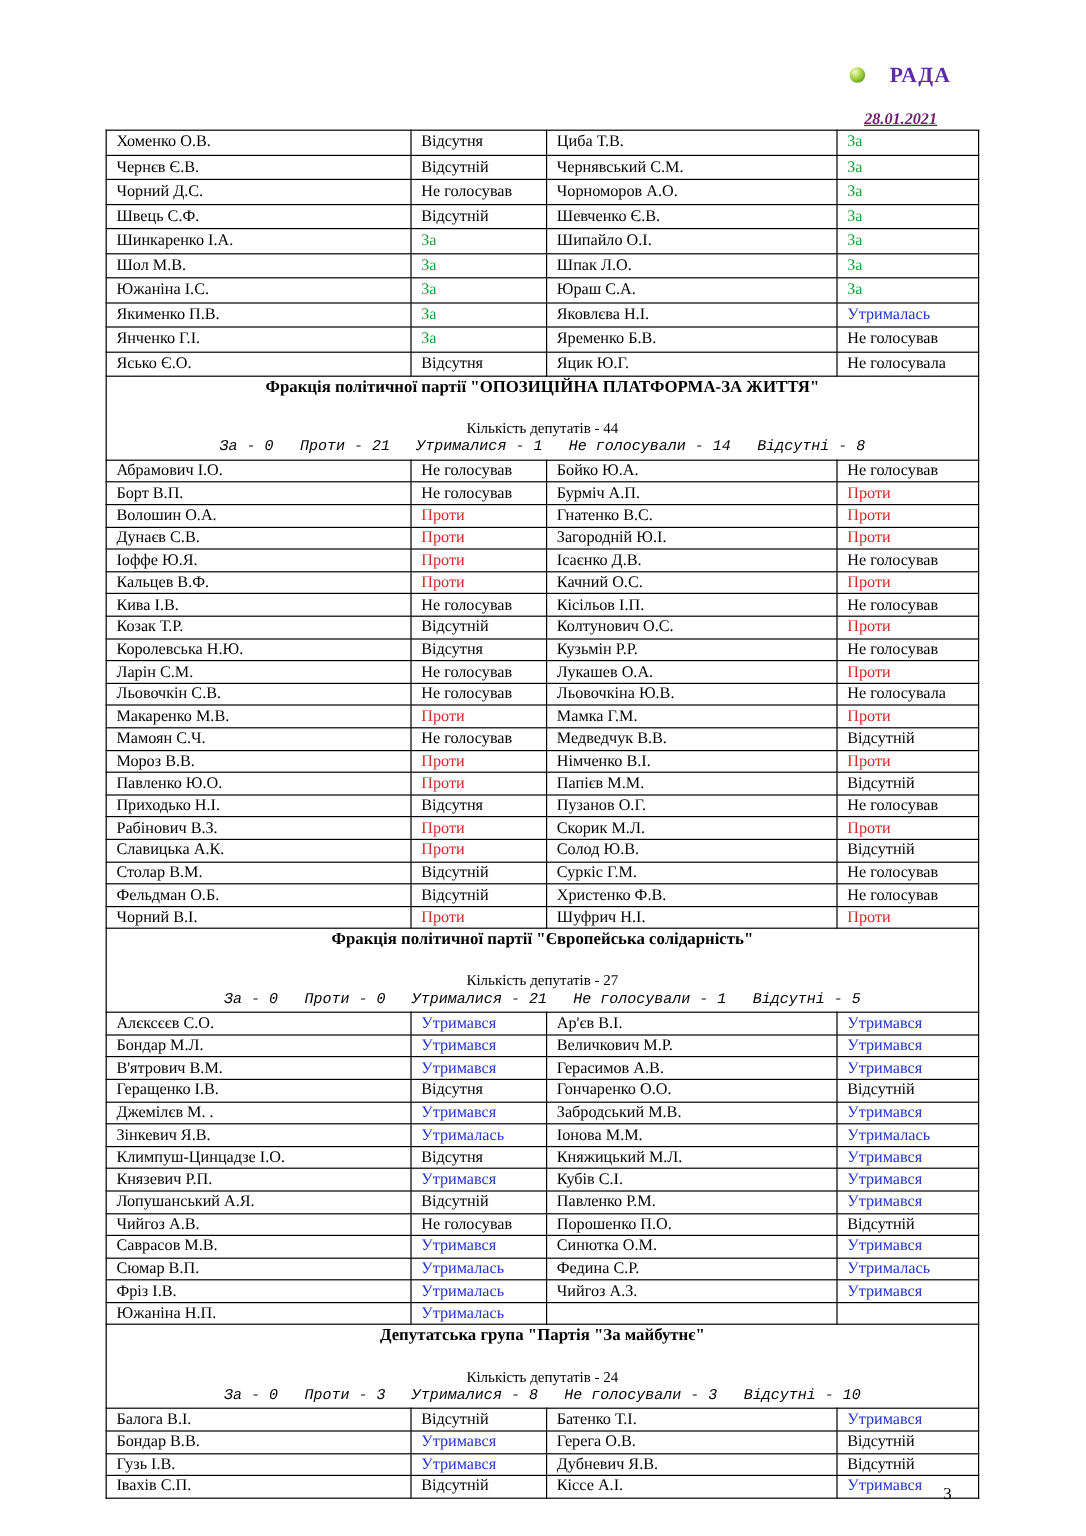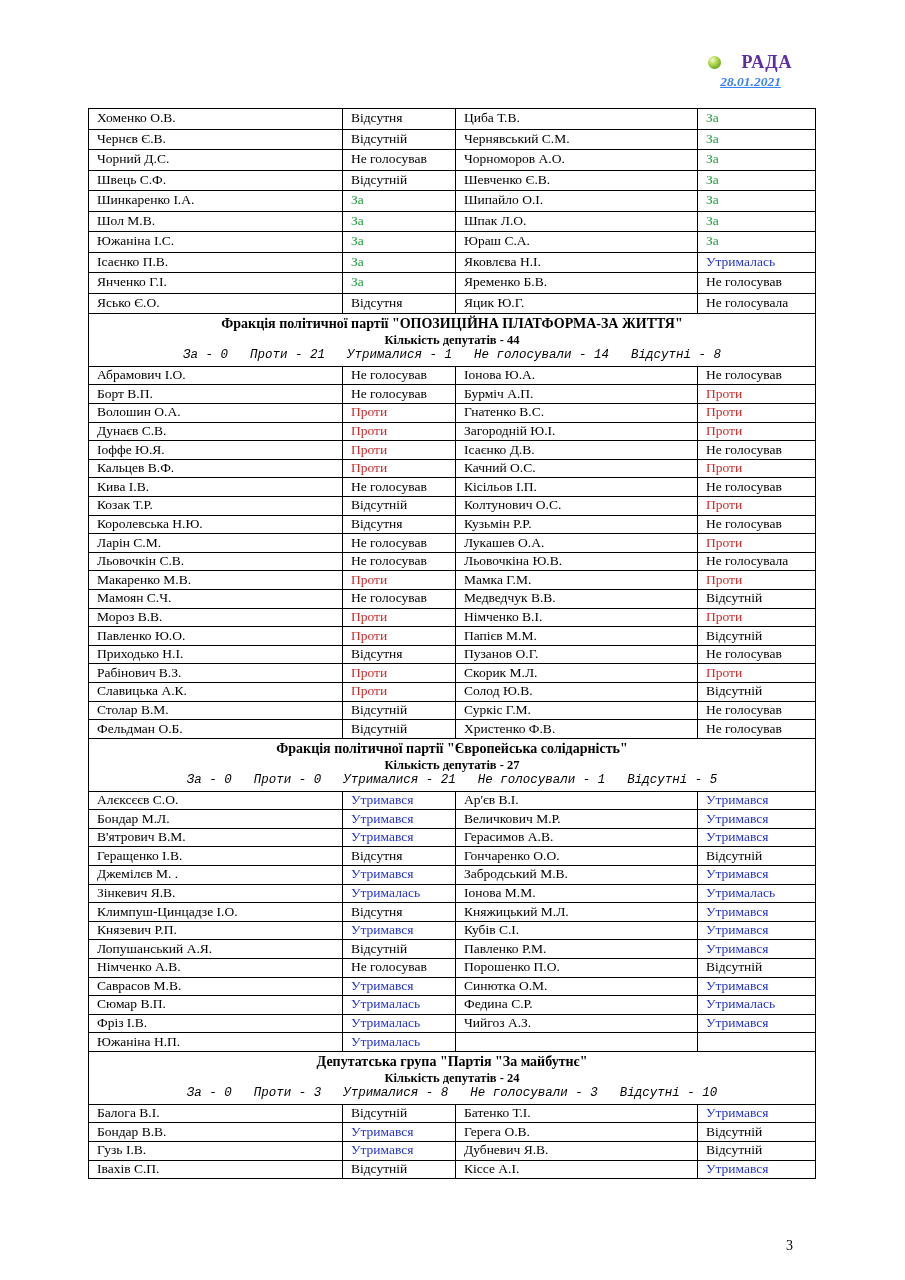--- a/index.html
+++ b/index.html
@@ -12,42 +12,42 @@
   .logo-brand-line{display:flex;align-items:center;justify-content:center;gap:20px;}
   .logo-ball{
     width:13px;height:13px;border-radius:50%;display:inline-block;
     background:radial-gradient(circle at 35% 30%, #f2fad2 0%, #b6da52 35%, #6fae27 70%, #3f7c12 100%);
   }
   .logo-brand{
     font-weight:bold;font-size:18px;letter-spacing:1px;
     font-family:"Liberation Serif","DejaVu Serif",serif;
   }
   .logo-date{
-    font-style:italic;font-weight:600;font-size:13.5px;margin-top:1px;
-    text-decoration:underline;color:#3b82f6;
+    font-style:italic;font-weight:600;font-size:13.5px;margin-top:18px;
+    text-decoration:underline;color:#701a75;
   }
   table.vote-table{
     position:absolute;left:88px;top:108px;width:727px;
     border-collapse:collapse;table-layout:fixed;
     border:1.6px solid #000;
   }
   table.vote-table td{
     border:1px solid #000;
     font-size:13.5px;
     padding:0 2px 0 8px;
     vertical-align:middle;
     white-space:nowrap;overflow:hidden;
     line-height:1.1;
   }
   tr.sec-0 td{height:19.5px;}
   tr.data-row td{height:17.6px;}
   tr.sec-0.data-row td{height:19.5px;}
   tr.header-row td{padding:2px 0 3px;text-align:center;white-space:normal;height:auto;}
   .f-title{font-weight:bold;font-size:14px;line-height:1.15;}
-  .f-count{font-size:12.5px;line-height:1.15;margin-top:1px;font-weight:bold;}
+  .f-count{font-size:12.5px;line-height:1.15;margin-top:18px;}
   .f-summary{font-size:12.5px;font-style:italic;line-height:1.15;margin-top:1px;font-family:Liberation Mono, monospace;}
   .f-summary span{margin:0 11px;}
   .page-number{position:absolute;left:786px;top:1238px;font-size:14px;}
 </style>
 </head>
 <body>
 
 <div class="logo">
   <div class="logo-brand-line">
     <span class="logo-ball"></span>
@@ -100,21 +100,21 @@
         <td class="name-cell">Шпак Л.О.</td>
         <td class="vote-cell" style="color: rgb(30, 158, 60);">За</td>
       </tr>
       <tr class="data-row sec-0">
         <td class="name-cell">Южаніна І.С.</td>
         <td class="vote-cell" style="color: rgb(30, 158, 60);">За</td>
         <td class="name-cell">Юраш С.А.</td>
         <td class="vote-cell" style="color: rgb(30, 158, 60);">За</td>
       </tr>
       <tr class="data-row sec-0">
-        <td class="name-cell">Ісаєнко П.В.</td>
+        <td class="name-cell">Якименко П.В.</td>
         <td class="vote-cell" style="color: rgb(30, 158, 60);">За</td>
         <td class="name-cell">Яковлєва Н.І.</td>
         <td class="vote-cell" style="color: rgb(36, 51, 204);">Утрималась</td>
       </tr>
       <tr class="data-row sec-0">
         <td class="name-cell">Янченко Г.І.</td>
         <td class="vote-cell" style="color: rgb(30, 158, 60);">За</td>
         <td class="name-cell">Яременко Б.В.</td>
         <td class="vote-cell">Не голосував</td>
       </tr>
@@ -127,21 +127,21 @@
       <tr class="header-row">
         <td colspan="4">
           <div class="f-title">Фракція політичної партії "ОПОЗИЦІЙНА ПЛАТФОРМА-ЗА ЖИТТЯ"</div>
           <div class="f-count">Кількість депутатів - 44</div>
           <div class="f-summary"><span>За - 0</span><span>Проти - 21</span><span>Утрималися - 1</span><span>Не голосували - 14</span><span>Відсутні - 8</span></div>
         </td>
       </tr>
       <tr class="data-row sec-1">
         <td class="name-cell">Абрамович І.О.</td>
         <td class="vote-cell">Не голосував</td>
-        <td class="name-cell">Іонова Ю.А.</td>
+        <td class="name-cell">Бойко Ю.А.</td>
         <td class="vote-cell">Не голосував</td>
       </tr>
       <tr class="data-row sec-1">
         <td class="name-cell">Борт В.П.</td>
         <td class="vote-cell">Не голосував</td>
         <td class="name-cell">Бурміч А.П.</td>
         <td class="vote-cell" style="color: rgb(206, 43, 43);">Проти</td>
       </tr>
       <tr class="data-row sec-1">
         <td class="name-cell">Волошин О.А.</td>
@@ -243,20 +243,26 @@
         <td class="name-cell">Столар В.М.</td>
         <td class="vote-cell">Відсутній</td>
         <td class="name-cell">Суркіс Г.М.</td>
         <td class="vote-cell">Не голосував</td>
       </tr>
       <tr class="data-row sec-1">
         <td class="name-cell">Фельдман О.Б.</td>
         <td class="vote-cell">Відсутній</td>
         <td class="name-cell">Христенко Ф.В.</td>
         <td class="vote-cell">Не голосував</td>
+      </tr>
+      <tr class="data-row sec-1">
+        <td class="name-cell">Чорний В.І.</td>
+        <td class="vote-cell" style="color: rgb(206, 43, 43);">Проти</td>
+        <td class="name-cell">Шуфрич Н.І.</td>
+        <td class="vote-cell" style="color: rgb(206, 43, 43);">Проти</td>
       </tr>
       <tr class="header-row">
         <td colspan="4">
           <div class="f-title">Фракція політичної партії "Європейська солідарність"</div>
           <div class="f-count">Кількість депутатів - 27</div>
           <div class="f-summary"><span>За - 0</span><span>Проти - 0</span><span>Утрималися - 21</span><span>Не голосували - 1</span><span>Відсутні - 5</span></div>
         </td>
       </tr>
       <tr class="data-row sec-2">
         <td class="name-cell">Алєксєєв С.О.</td>
@@ -306,21 +312,21 @@
         <td class="name-cell">Кубів С.І.</td>
         <td class="vote-cell" style="color: rgb(36, 51, 204);">Утримався</td>
       </tr>
       <tr class="data-row sec-2">
         <td class="name-cell">Лопушанський А.Я.</td>
         <td class="vote-cell">Відсутній</td>
         <td class="name-cell">Павленко Р.М.</td>
         <td class="vote-cell" style="color: rgb(36, 51, 204);">Утримався</td>
       </tr>
       <tr class="data-row sec-2">
-        <td class="name-cell">Німченко А.В.</td>
+        <td class="name-cell">Чийгоз А.В.</td>
         <td class="vote-cell">Не голосував</td>
         <td class="name-cell">Порошенко П.О.</td>
         <td class="vote-cell">Відсутній</td>
       </tr>
       <tr class="data-row sec-2">
         <td class="name-cell">Саврасов М.В.</td>
         <td class="vote-cell" style="color: rgb(36, 51, 204);">Утримався</td>
         <td class="name-cell">Синютка О.М.</td>
         <td class="vote-cell" style="color: rgb(36, 51, 204);">Утримався</td>
       </tr>

